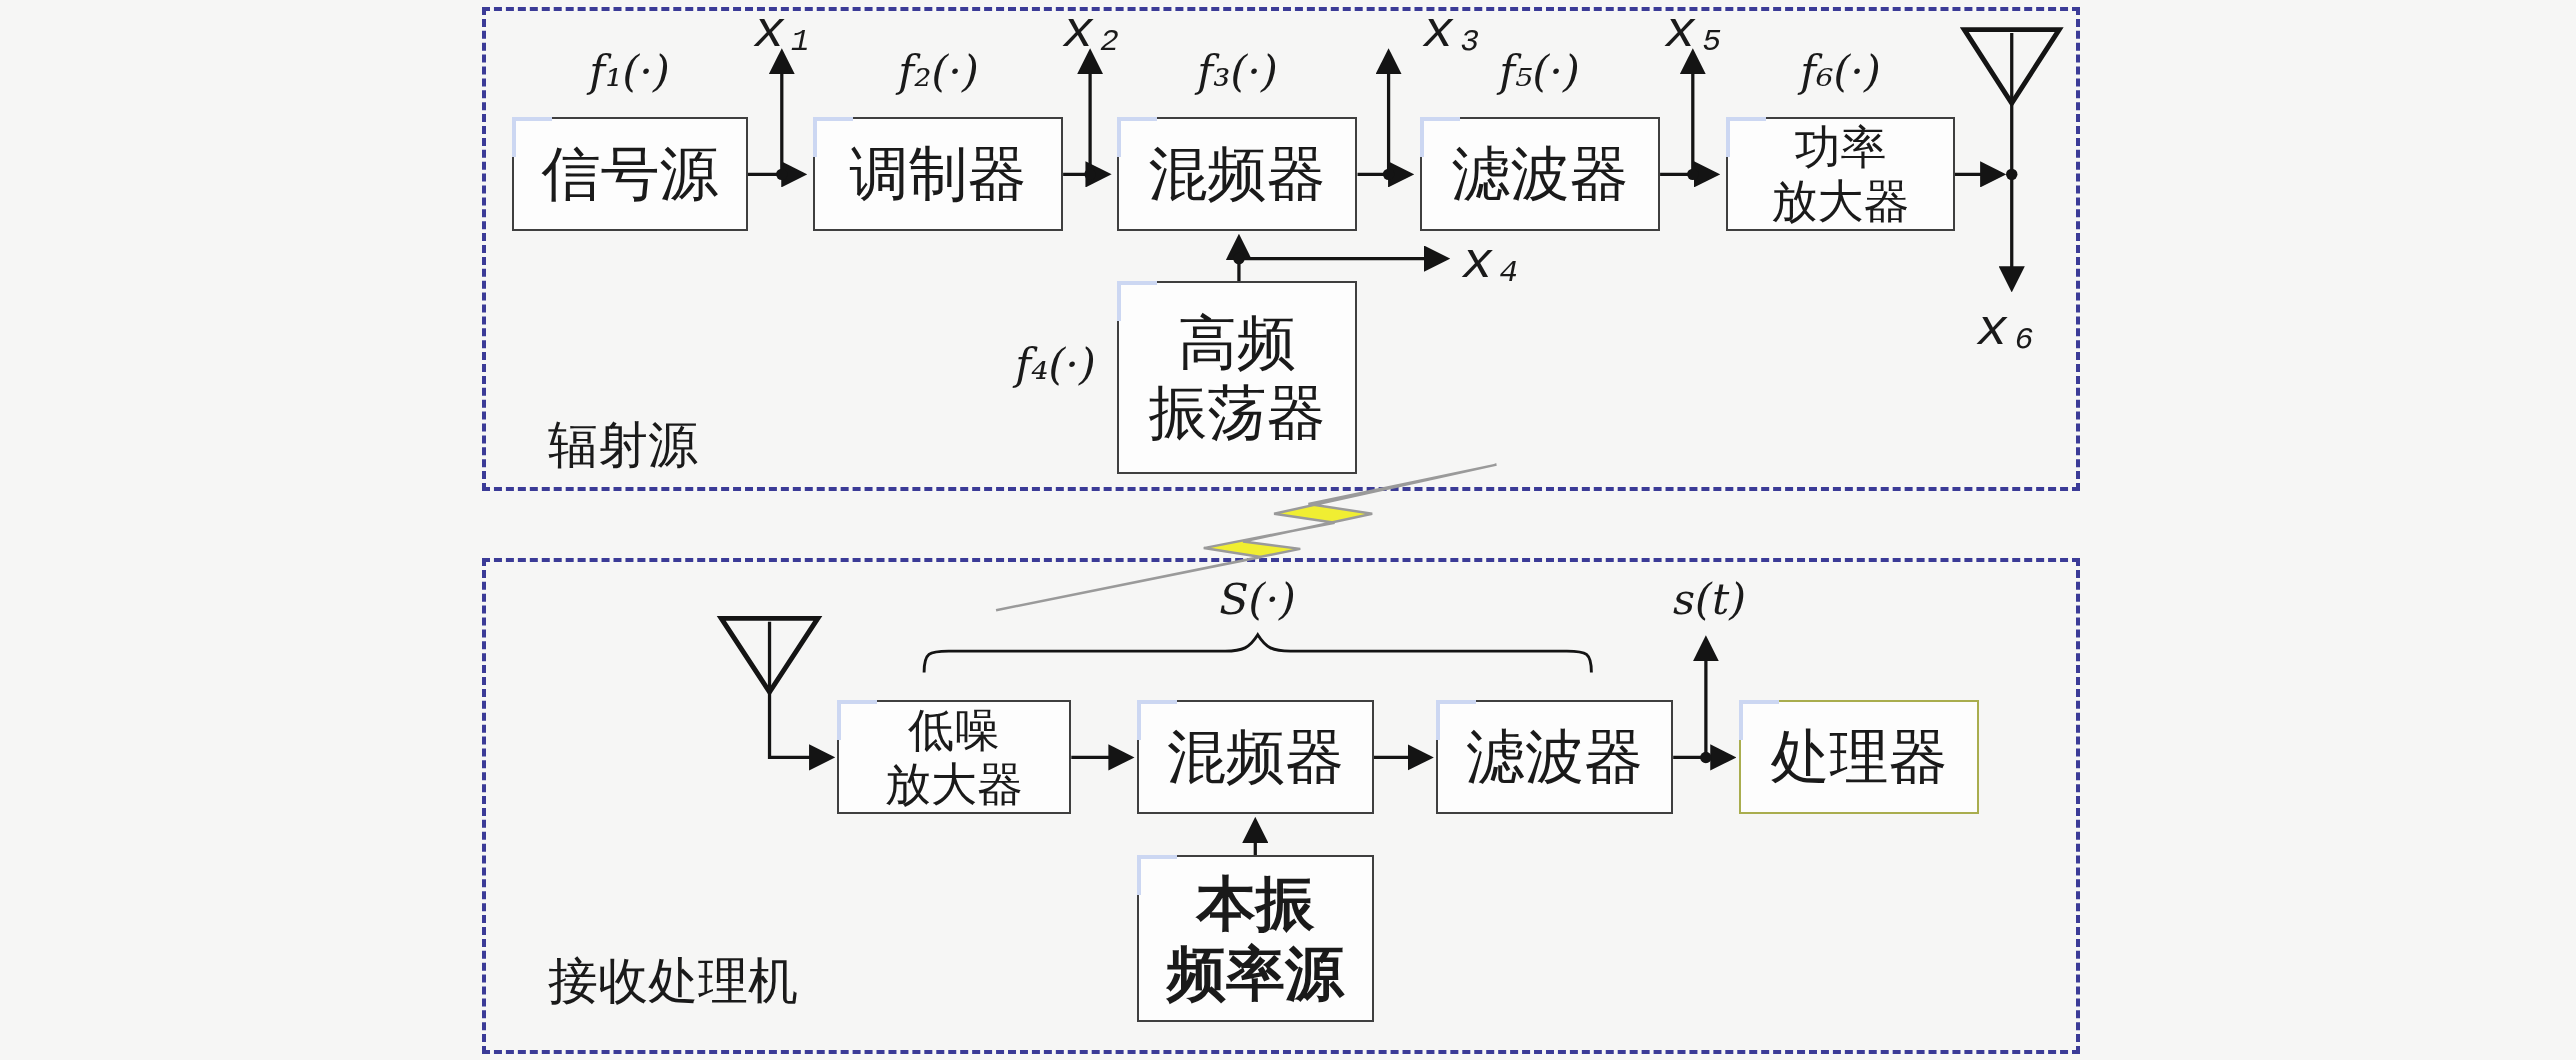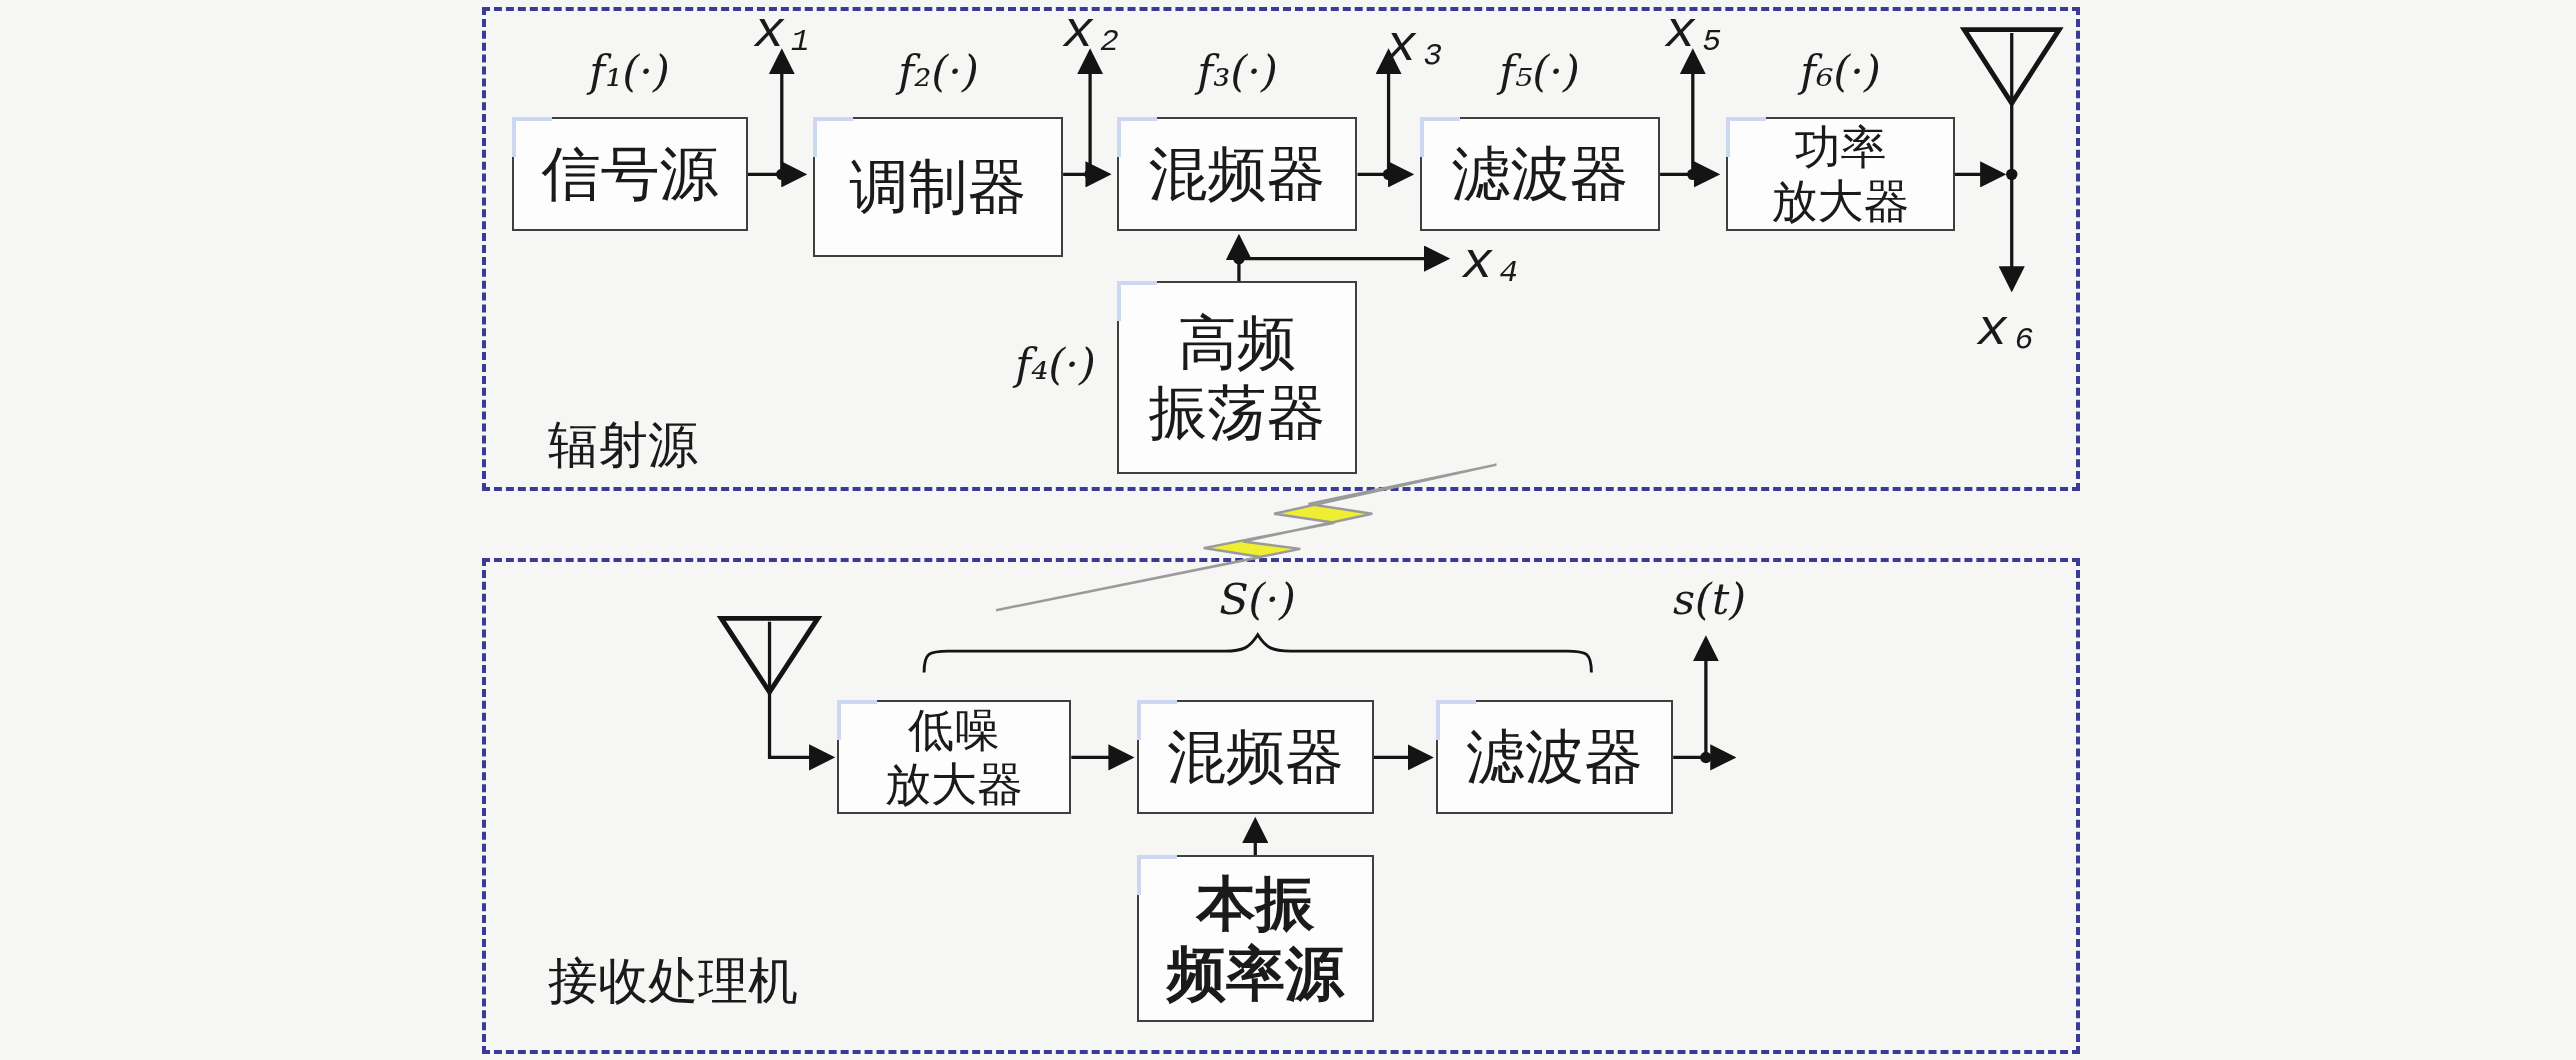--- a/index.html
+++ b/index.html
@@ -107,21 +107,21 @@
     <line class="wire" x1="2086" y1="926" x2="2086" y2="782" marker-end="url(#ah)"></line>
     <circle class="dot" cx="2086" cy="926" r="7"></circle>
     <line class="wire" x1="1535" y1="1046" x2="1535" y2="1004" marker-end="url(#ah)"></line>
 
     <path class="brace" d="M 1130 822 C 1130 798 1136 796 1160 796 L 1498 796 C 1520 796 1528 792 1538 776 C 1548 792 1556 796 1578 796 L 1916 796 C 1940 796 1946 798 1946 822"></path>
   </svg>
 
   <div class="box fs58" style="left:512px; top:117px; width:236px; height:114px;">
     <div class="ln">信号源</div>
   </div>
-  <div class="box fs58" style="left:813px; top:117px; width:250px; height:140px;">
+  <div class="box fs58" style="left:813px; top:117px; width:250px; height:114px;">
     <div class="ln">调制器</div>
   </div>
   <div class="box fs58" style="left:1117px; top:117px; width:240px; height:114px;">
     <div class="ln">混频器</div>
   </div>
   <div class="box fs58" style="left:1420px; top:117px; width:240px; height:114px;">
     <div class="ln">滤波器</div>
   </div>
   <div class="box fs56" style="left:1726px; top:117px; width:229px; height:114px;">
     <div class="ln">功率</div>
@@ -135,35 +135,38 @@
   <div class="box fs56" style="left:837px; top:700px; width:234px; height:114px;">
     <div class="ln">低噪</div>
     <div class="ln">放大器</div>
   </div>
   <div class="box fs58" style="left:1137px; top:700px; width:237px; height:114px;">
     <div class="ln">混频器</div>
   </div>
   <div class="box fs58" style="left:1436px; top:700px; width:237px; height:114px;">
     <div class="ln">滤波器</div>
   </div>
+  <div class="box fs58 box--alt" style="left:1739px; top:700px; width:240px; height:114px;">
+    <div class="ln">处理器</div>
+  </div>
   <div class="box fs58" style="left:1137px; top:855px; width:237px; height:167px;font-weight:bold;">
     <div class="ln">本振</div>
     <div class="ln">频率源</div>
   </div>
 
   <div class="lbl math center" style="left:564px;  top:46px; width:131px;">f₁(·)</div>
   <div class="lbl math center" style="left:873px; top:46px; width:131px;">f₂(·)</div>
   <div class="lbl math center" style="left:1172px; top:46px; width:131px;">f₃(·)</div>
   <div class="lbl math center" style="left:1474px; top:46px; width:131px;">f₅(·)</div>
   <div class="lbl math center" style="left:1775px; top:46px; width:131px;">f₆(·)</div>
   <div class="lbl math center" style="left:990px; top:339px; width:131px;">f₄(·)</div>
 
   <div class="lbl tap center" style="left:748px;  top:3.3px; width:74px;">x₁</div>
   <div class="lbl tap center" style="left:1057px; top:3.3px; width:74px;">x₂</div>
-  <div class="lbl tap center" style="left:1380px; top:3.3px; width:74px;margin-top:14px;">x₃</div>
+  <div class="lbl tap center" style="left:1417px; top:3.3px; width:74px;">x₃</div>
   <div class="lbl tap center" style="left:1659px; top:3.3px; width:74px;">x₅</div>
   <div class="lbl tap" style="left:1462px; top:234px;">x₄</div>
   <div class="lbl tap center" style="left:1967px; top:301px; width:82px;">x₆</div>
 
   <div class="lbl math center" style="left:1192px; top:574px; width:131px;">S(·)</div>
   <div class="lbl math center" style="left:1644px; top:574px; width:131px;">s(t)</div>
 
   <div class="lbl section" style="left:504px; top:412px;">辐射源</div>
   <div class="lbl section" style="left:504px; top:948px;">接收处理机</div>
 

